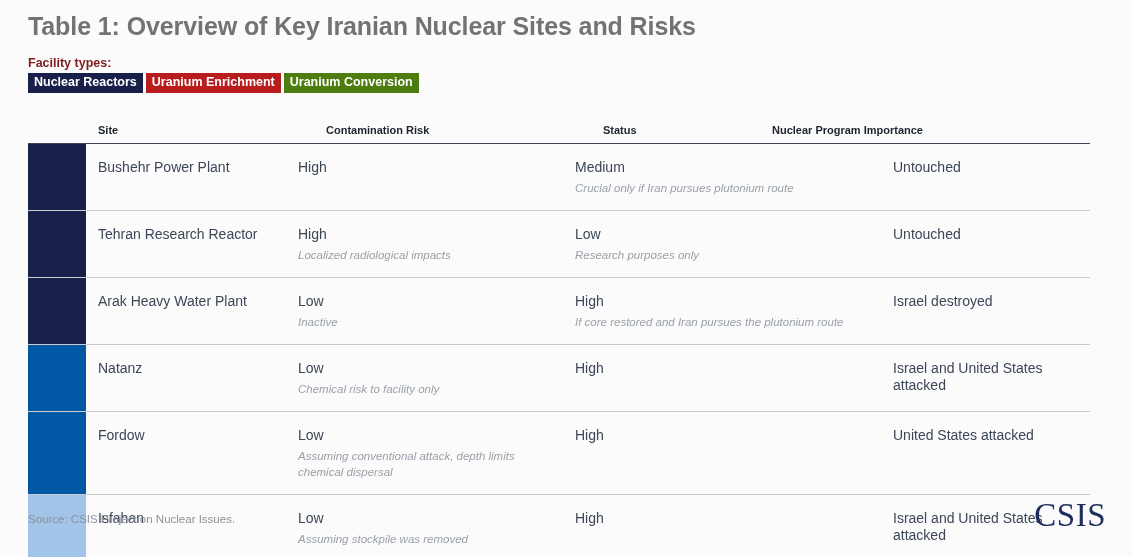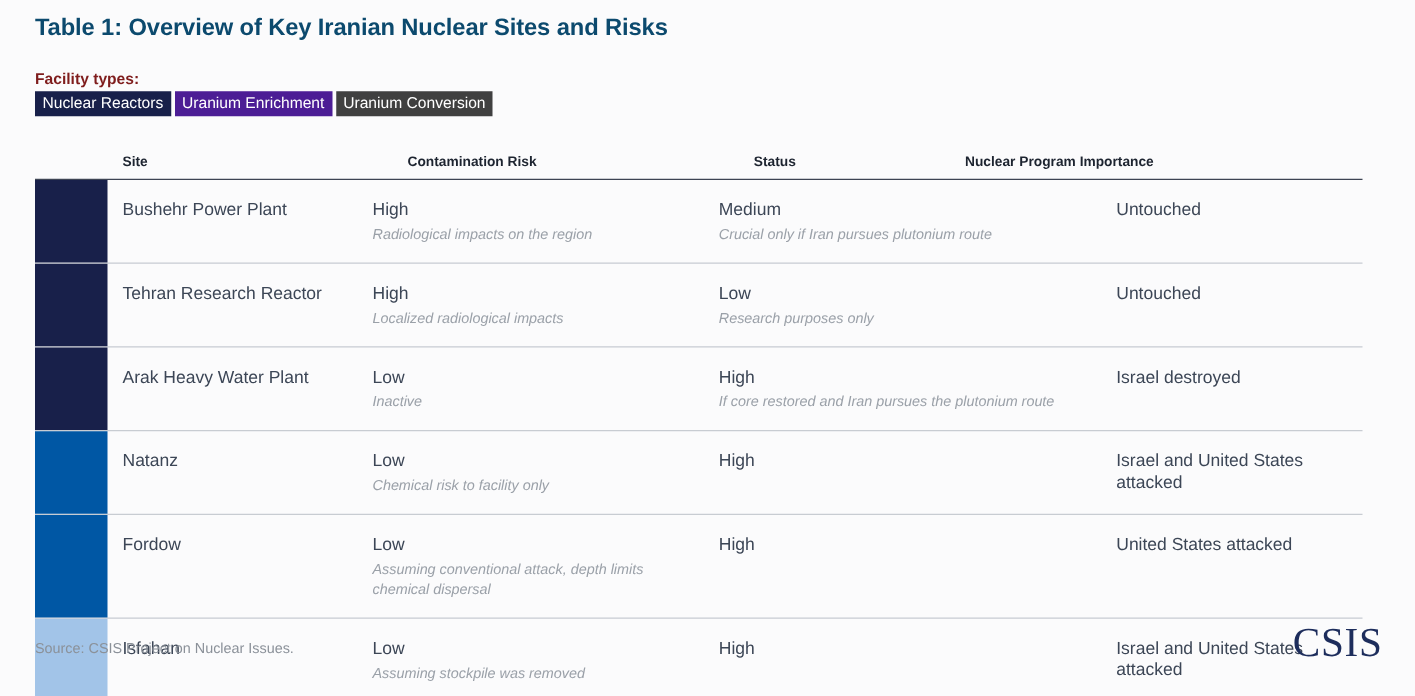--- a/index.html
+++ b/index.html
@@ -20,23 +20,23 @@
     width: 1132px;
     height: 557px;
     box-sizing: border-box;
   }
 
   
   .title {
     position: absolute;
     left: 28px;
     top: 12px;
-    font-size: 19px;
-    font-weight: bold;
-    color: #0c4a6e;
+    font-size: 25px;
+    font-weight: bold;
+    color: #737373;
     letter-spacing: -0.1px;
     white-space: nowrap;
   }
 
   
   .legend {
     position: absolute;
     left: 28px;
     top: 56px;
   }
@@ -45,21 +45,21 @@
     font-weight: bold;
     color: #7f1d1d;
     margin-bottom: 3px;
   }
   .legend-badges {
     display: flex;
     gap: 3px;
   }
   .badge {
     font-size: 12.5px;
-    font-weight: normal;
+    font-weight: bold;
     color: #ffffff;
     padding: 3px 6px 4px 6px;
     line-height: 13px;
     white-space: nowrap;
   }
 
   
   .table {
     position: absolute;
     left: 28px;
@@ -142,22 +142,22 @@
 <body>
 
 <div class="page">
 
   <div class="title">Table 1: Overview of Key Iranian Nuclear Sites and Risks</div>
 
   <div class="legend">
     <div class="legend-title">Facility types:</div>
     <div class="legend-badges">
       <span class="badge" style="background: rgb(24, 32, 74);">Nuclear Reactors</span>
-      <span class="badge" style="background: #4c1d95;">Uranium Enrichment</span>
-      <span class="badge" style="background: #404040;">Uranium Conversion</span>
+      <span class="badge" style="background: #b91c1c;">Uranium Enrichment</span>
+      <span class="badge" style="background: #4d7c0f;">Uranium Conversion</span>
     </div>
   </div>
 
   <div class="table">
 
     <div class="thead">
       <div class="col-swatch"></div>
       <div class="th col-site">Site</div>
       <div class="th col-risk">Contamination Risk</div>
       <div class="th col-status">Status</div>
@@ -165,21 +165,20 @@
     </div>
 
     <div id="tbody">
         <div class="row">
           <div class="swatch" style="background: rgb(24, 32, 74);"></div>
           <div class="cell site col-site">
             <div class="primary">Bushehr Power Plant</div>
           </div>
           <div class="cell col-risk">
             <div class="primary">High</div>
-            <div class="note">Radiological impacts on the region</div>
           </div>
           <div class="cell col-import">
             <div class="primary">Medium</div>
             <div class="note">Crucial only if Iran pursues plutonium route</div>
           </div>
           <div class="cell col-status">
             <div class="primary">Untouched</div>
           </div>
         </div>
         <div class="row">

